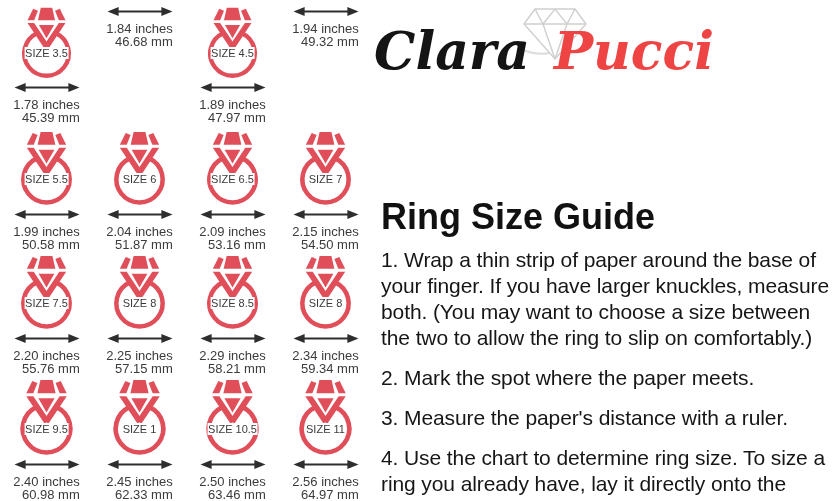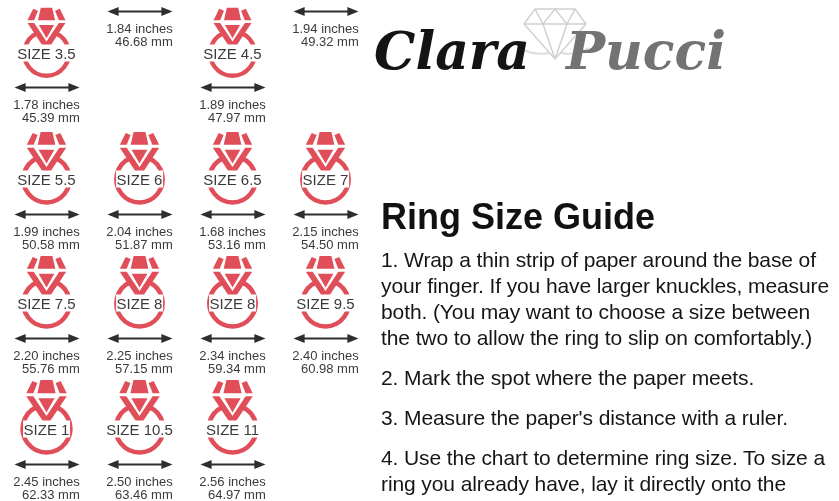--- a/index.html
+++ b/index.html
@@ -13,34 +13,34 @@
     position:absolute;left:0;top:4px;width:374px;
     display:grid;grid-template-columns:repeat(4,93px);grid-auto-rows:124px;
   }
   .cell{position:relative;display:flex;flex-direction:column;align-items:center;}
   .figure{position:relative;width:63px;height:79px;}
   .cell:nth-child(-n+4) .figure{width:61px;height:76px;}
   .cell:nth-child(n+13) .figure{width:65px;height:81px;}
   .ring-svg{width:100%;height:100%;display:block;color:#E04F59;}
   .size-label{
     position:absolute;left:50%;top:65%;transform:translate(-50%,-50%);
-    background:#ffffff;padding:0 1px;font-size:15px;color:#3b3b3b;white-space:nowrap;
+    background:#ffffff;padding:0 1px;font-size:11px;color:#3b3b3b;white-space:nowrap;
   }
   .arrow-svg{width:72px;height:13px;margin-top:1px;color:#2e2e2e;flex:none;}
   .measure{margin-top:5px;text-align:right;font-size:13px;line-height:12.5px;color:#3b3b3b;}
 
   
   .brand{position:absolute;left:372px;top:6px;width:440px;height:100px;}
   .brand-diamond{position:absolute;left:126px;top:-2px;width:114px;height:62px;color:#cfcfcf;}
   .brand-text{
     position:absolute;left:2px;top:14px;white-space:nowrap;
     font-family:"DejaVu Serif",serif;font-style:italic;font-weight:bold;font-size:52px;
   }
   .brand-left{color:#141414;}
-  .brand-right{color:#737373;margin-left:36px;}
+  .brand-right{color:#ef4444;margin-left:24px;}
 
   
   .guide-title{
     position:absolute;left:381px;top:196px;margin:0;
     font-size:36px;font-weight:700;color:#111;letter-spacing:0;
   }
   .steps{position:absolute;left:381px;top:247px;width:456px;}
   .steps p{margin:0 0 14px 0;font-size:21px;line-height:26px;color:#161616;letter-spacing:-0.1px;}
 </style>
 </head>
@@ -172,21 +172,21 @@
       <div class="figure">
         <svg class="ring-svg" viewBox="0 0 64 80">
             <use href="#ring-icon"></use>
           </svg>
         <div class="size-label">SIZE 6.5</div>
       </div>
       <svg class="arrow-svg" viewBox="0 0 72 14">
           <use href="#arrow-icon"></use>
         </svg>
       <div class="measure">
-        <div>1.68 inches</div>
+        <div>2.09 inches</div>
         <div>53.16 mm</div>
       </div>
     </div>
 
     <div class="cell">
       <div class="figure">
         <svg class="ring-svg" viewBox="0 0 64 80">
             <use href="#ring-icon"></use>
           </svg>
         <div class="size-label">SIZE 7</div>
@@ -225,20 +225,35 @@
       </div>
       <svg class="arrow-svg" viewBox="0 0 72 14">
           <use href="#arrow-icon"></use>
         </svg>
       <div class="measure">
         <div>2.25 inches</div>
         <div>57.15 mm</div>
       </div>
     </div>
 
+    <div class="cell">
+      <div class="figure">
+        <svg class="ring-svg" viewBox="0 0 64 80">
+            <use href="#ring-icon"></use>
+          </svg>
+        <div class="size-label">SIZE 8.5</div>
+      </div>
+      <svg class="arrow-svg" viewBox="0 0 72 14">
+          <use href="#arrow-icon"></use>
+        </svg>
+      <div class="measure">
+        <div>2.29 inches</div>
+        <div>58.21 mm</div>
+      </div>
+    </div>
 
     <div class="cell">
       <div class="figure">
         <svg class="ring-svg" viewBox="0 0 64 80">
             <use href="#ring-icon"></use>
           </svg>
         <div class="size-label">SIZE 8</div>
       </div>
       <svg class="arrow-svg" viewBox="0 0 72 14">
           <use href="#arrow-icon"></use>

